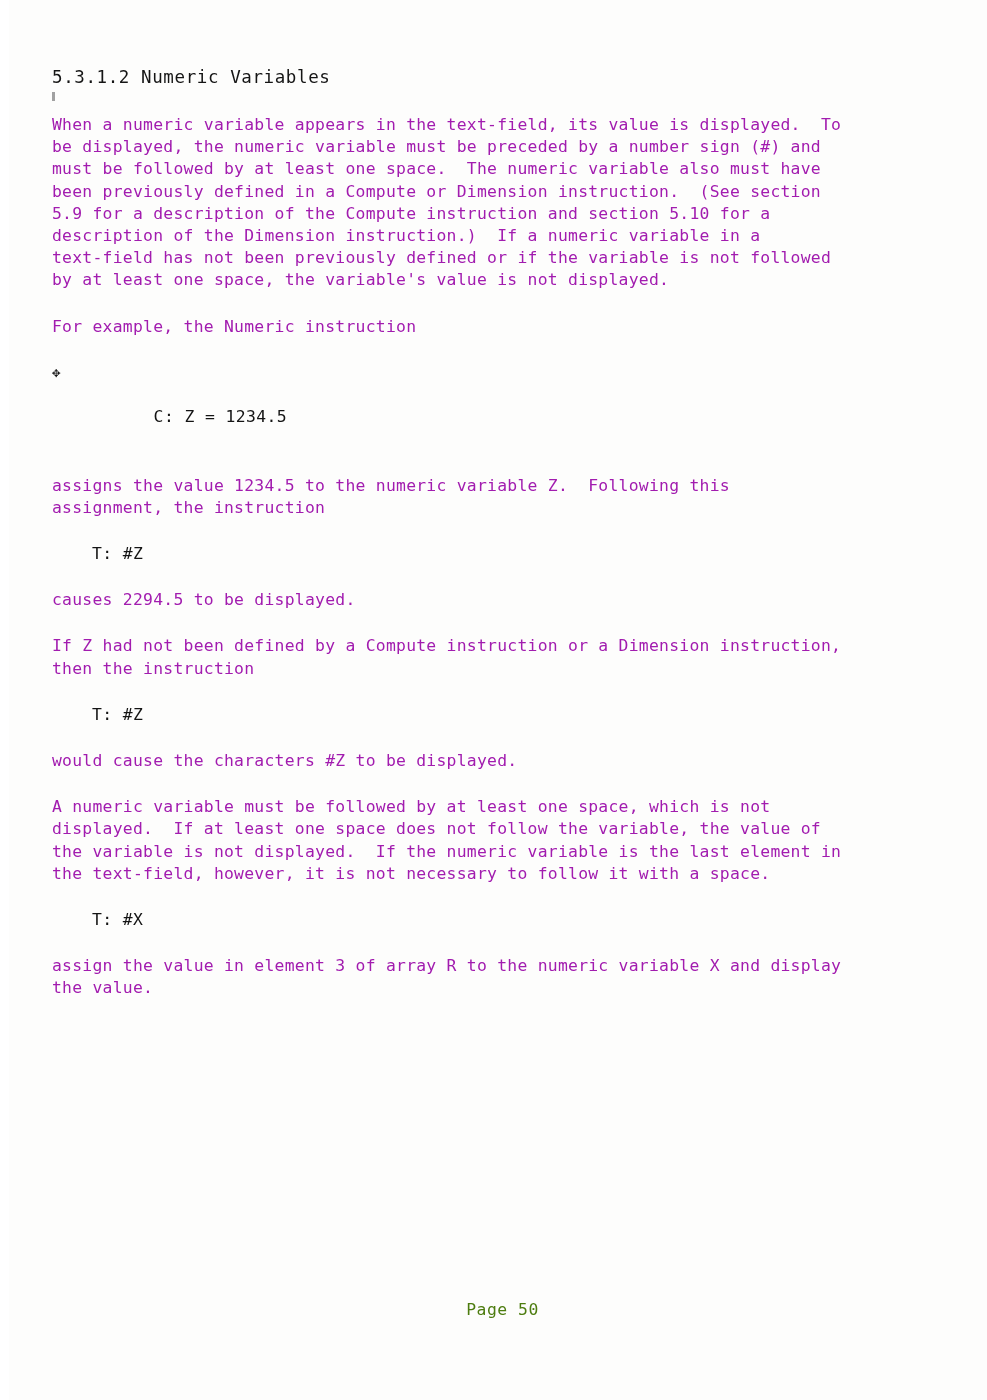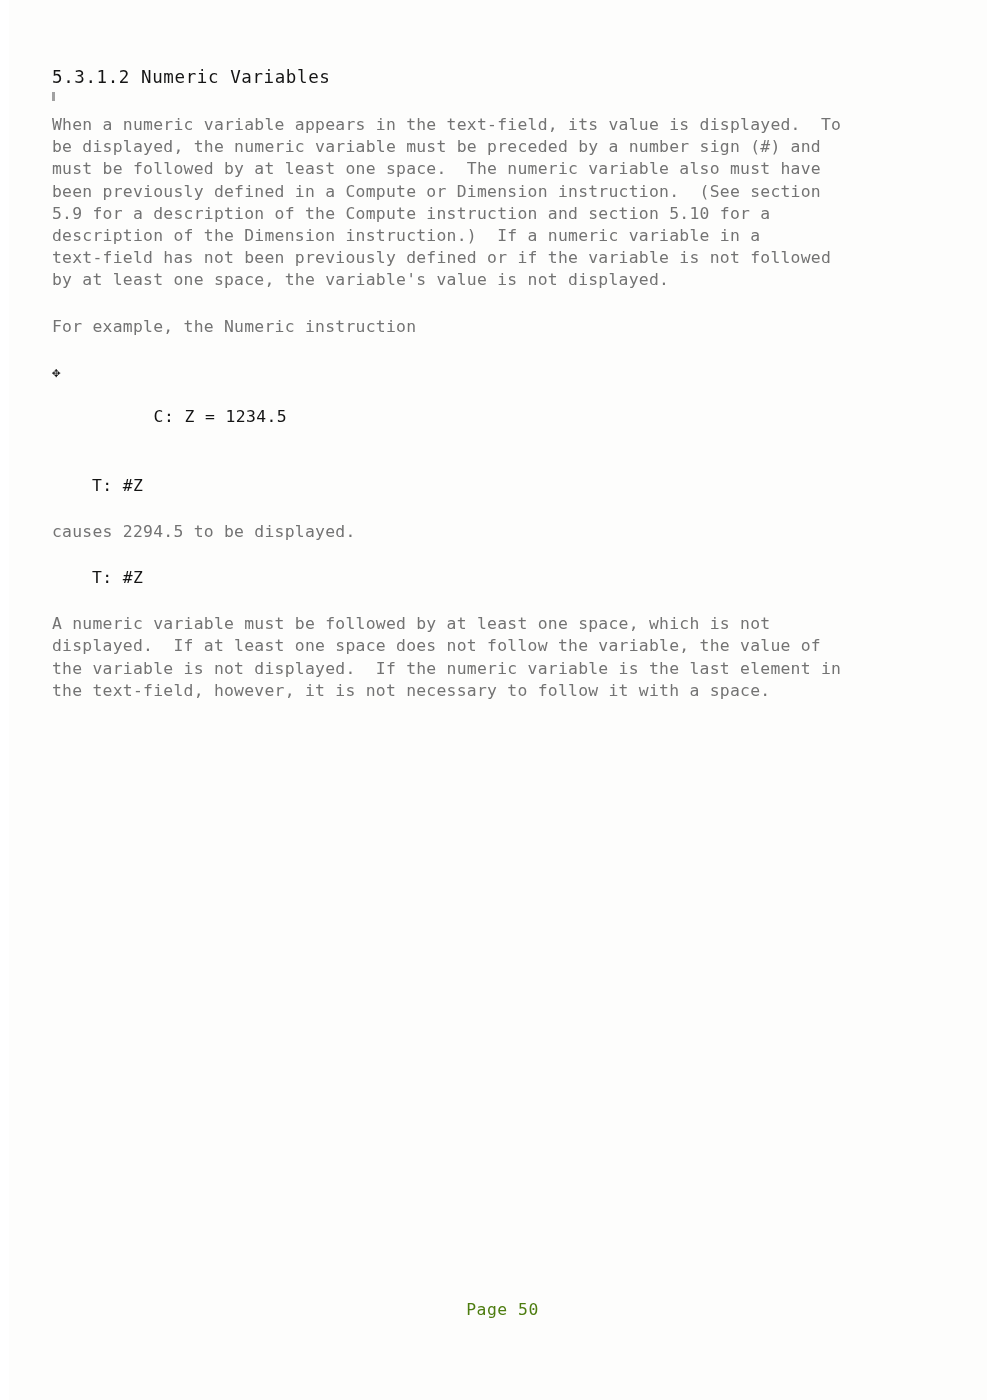--- a/index.html
+++ b/index.html
@@ -35,21 +35,21 @@
     margin: 0 0 26px 0;
     font-weight: normal;
     color: #151515;
   }
   .para {
     font-size: 16.4px;
     line-height: 22.2px;
     letter-spacing: 0.25px;
     margin: 0 0 24px 0;
     white-space: pre-wrap;
-    color: #737373;
+    color: #a21caf;
   }
   .code {
     font-size: 16.4px;
     line-height: 22.2px;
     letter-spacing: 0.4px;
     margin: 0 0 24px 0;
     white-space: pre;
     color: #141414;
   }
   .code.indent1 { padding-left: 40px; }
@@ -103,35 +103,43 @@
 text-field has not been previously defined or if the variable is not followed
 by at least one space, the variable's value is not displayed.</p>
 
     <p class="para">For example, the Numeric instruction</p>
 
     <div class="code bullet-line">
       <span class="bullet-mark">✥</span>
       <span style="padding-left:40px;">C: Z = 1234.5</span>
     </div>
 
+    <p class="para">assigns the value 1234.5 to the numeric variable Z.  Following this
+assignment, the instruction</p>
 
     <div class="code indent1">T: #Z</div>
 
     <p class="para">causes 2294.5 to be displayed.</p>
 
+    <p class="para">If Z had not been defined by a Compute instruction or a Dimension instruction,
+then the instruction</p>
 
     <div class="code indent1">T: #Z</div>
 
+    <p class="para">would cause the characters #Z to be displayed.</p>
 
     <p class="para">A numeric variable must be followed by at least one space, which is not
 displayed.  If at least one space does not follow the variable, the value of
 the variable is not displayed.  If the numeric variable is the last element in
 the text-field, however, it is not necessary to follow it with a space.</p>
 
 
 
+    <div class="code indent2">T: #X</div>
 
+    <p class="para">assign the value in element 3 of array R to the numeric variable X and display
+the value.</p>
 
   </div>
 
   <div class="footer">Page 50</div>
 
 </div>
 
 </body></html>

